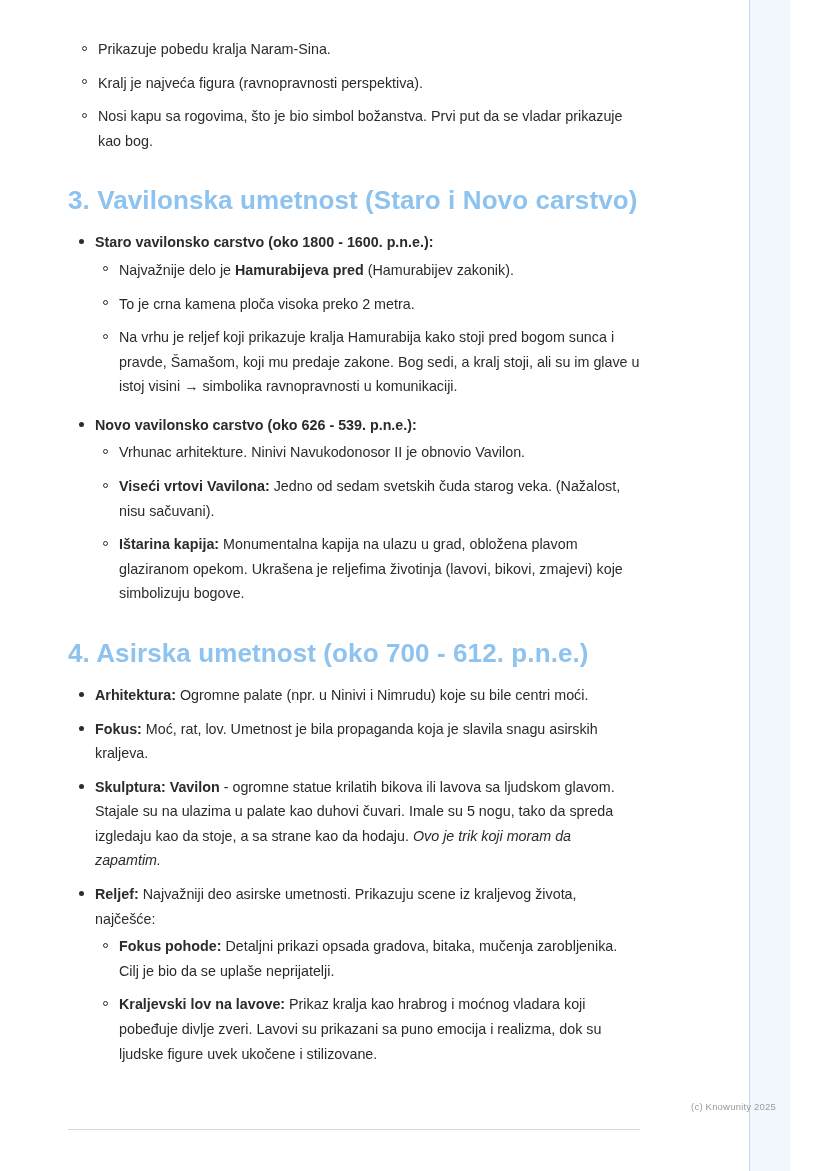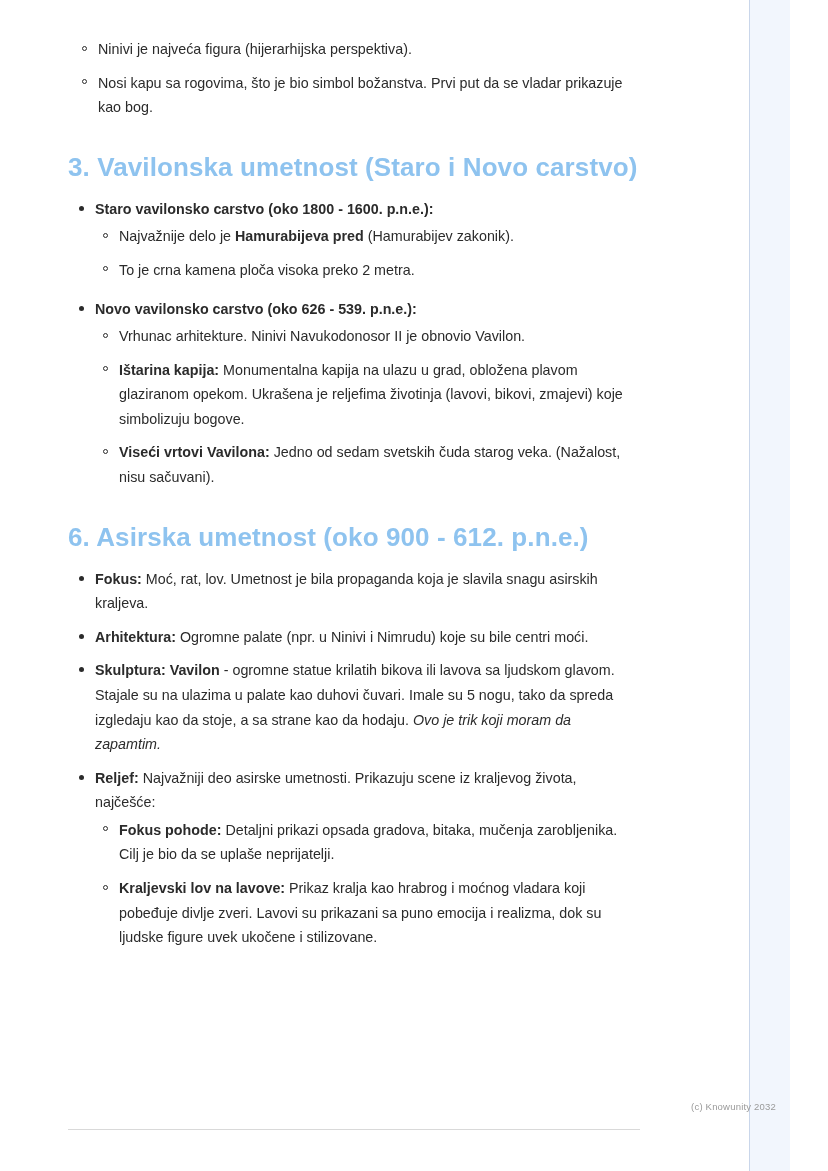--- a/index.html
+++ b/index.html
@@ -132,55 +132,57 @@
 <body>
 
 <div class="page">
 
   <div class="side-strip-line"></div>
   <div class="side-strip"></div>
 
   <div class="content">
 
     <ul class="lvl2 top-list">
-      <li><span>Ninivi je najveća figura (hijerarhijska perspektiva).</span></li>
+      <li><span>Prikazuje pobedu kralja Naram-Sina.</span></li>
+      <li><span>Kralj je najveća figura (ravnopravnosti perspektiva).</span></li>
       <li><span>Nosi kapu sa rogovima, što je bio simbol božanstva. Prvi put da se vladar prikazuje kao bog.</span></li>
     </ul>
 
     <h2 class="section-heading">3. Vavilonska umetnost (Staro i Novo carstvo)</h2>
     <ul class="lvl1">
       <li>
         <span style="font-weight:bold;">Staro vavilonsko carstvo (oko 1800 - 1600. p.n.e.):</span>
         <ul class="lvl2">
           <li><span>Najvažnije delo je <b>Hamurabijeva pred</b> (Hamurabijev zakonik).</span></li>
           <li><span>To je crna kamena ploča visoka preko 2 metra.</span></li>
+          <li><span>Na vrhu je reljef koji prikazuje kralja Hamurabija kako stoji pred bogom sunca i pravde, Šamašom, koji mu predaje zakone. Bog sedi, a kralj stoji, ali su im glave u istoj visini → simbolika ravnopravnosti u komunikaciji.</span></li>
         </ul>
       </li>
       <li style="margin-top:14px;">
         <span style="font-weight:bold;margin-top:28px;">Novo vavilonsko carstvo (oko 626 - 539. p.n.e.):</span>
         <ul class="lvl2">
           <li><span>Vrhunac arhitekture. Ninivi Navukodonosor II je obnovio Vavilon.</span></li>
+          <li><span><b>Viseći vrtovi Vavilona:</b> Jedno od sedam svetskih čuda starog veka. (Nažalost, nisu sačuvani).</span></li>
           <li><span><b>Ištarina kapija:</b> Monumentalna kapija na ulazu u grad, obložena plavom glaziranom opekom. Ukrašena je reljefima životinja (lavovi, bikovi, zmajevi) koje simbolizuju bogove.</span></li>
-          <li><span><b>Viseći vrtovi Vavilona:</b> Jedno od sedam svetskih čuda starog veka. (Nažalost, nisu sačuvani).</span></li>
         </ul>
       </li>
     </ul>
 
-    <h2 class="section-heading">6. Asirska umetnost (oko 900 - 612. p.n.e.)</h2>
+    <h2 class="section-heading">4. Asirska umetnost (oko 700 - 612. p.n.e.)</h2>
     <ul class="lvl1">
+      <li><span><b>Arhitektura:</b> Ogromne palate (npr. u Ninivi i Nimrudu) koje su bile centri moći.</span></li>
       <li><span><b>Fokus:</b> Moć, rat, lov. Umetnost je bila propaganda koja je slavila snagu asirskih kraljeva.</span></li>
-      <li><span><b>Arhitektura:</b> Ogromne palate (npr. u Ninivi i Nimrudu) koje su bile centri moći.</span></li>
       <li><span><b>Skulptura: Vavilon</b> - ogromne statue krilatih bikova ili lavova sa ljudskom glavom. Stajale su na ulazima u palate kao duhovi čuvari. Imale su 5 nogu, tako da spreda izgledaju kao da stoje, a sa strane kao da hodaju. <i>Ovo je trik koji moram da zapamtim.</i></span></li>
       <li>
         <span><b>Reljef:</b> Najvažniji deo asirske umetnosti. Prikazuju scene iz kraljevog života, najčešće:</span>
         <ul class="lvl2">
           <li><span><b>Fokus pohode:</b> Detaljni prikazi opsada gradova, bitaka, mučenja zarobljenika. Cilj je bio da se uplaše neprijatelji.</span></li>
           <li><span><b>Kraljevski lov na lavove:</b> Prikaz kralja kao hrabrog i moćnog vladara koji pobeđuje divlje zveri. Lavovi su prikazani sa puno emocija i realizma, dok su ljudske figure uvek ukočene i stilizovane.</span></li>
         </ul>
       </li>
     </ul>
 
   </div>
 
-  <div class="copyright">(c) Knowunity 2032</div>
+  <div class="copyright">(c) Knowunity 2025</div>
   <div class="footer"></div>
 
 </div>
 
 </body></html>

